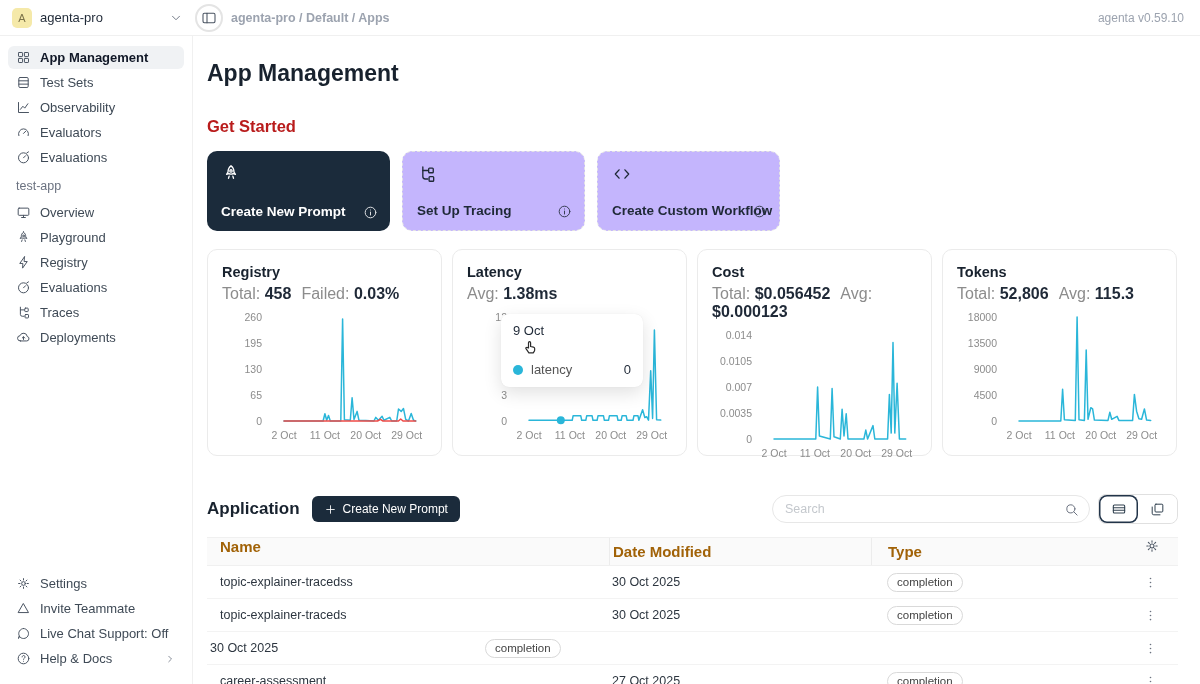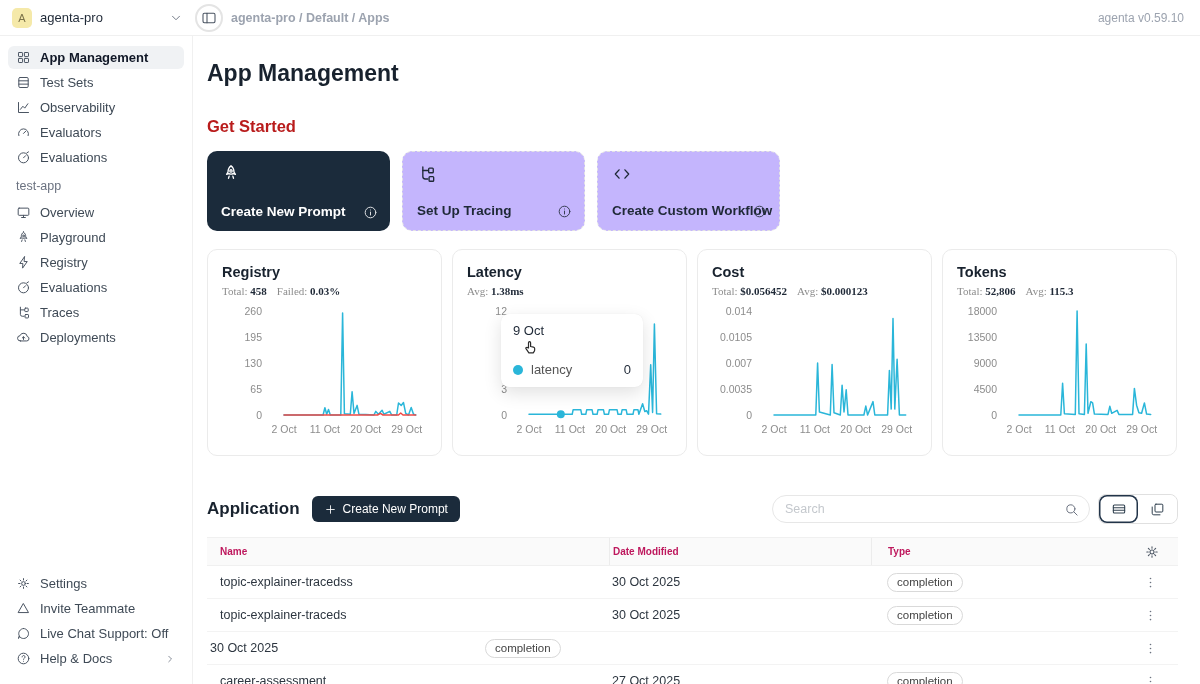--- a/index.html
+++ b/index.html
@@ -32,21 +32,21 @@
   .gs-card { width:183px; height:80px; border-radius:10px; position:relative; padding:12px 14px; cursor:pointer; }
   .gs-card.dark { background:#1b2b3b; color:#fff; }
   .gs-card.light { background:#c4b5fd; border:1px dashed #e3e3e3; color:#1f2937; }
   .gs-card .gi { display:flex; }
   .gs-card .label { position:absolute; left:14px; bottom:12px; font-size:13.5px; font-weight:bold; }
   .gs-card .info { position:absolute; right:12px; bottom:11px; display:flex; opacity:.85; }
   .chart-cards { display:flex; gap:10px; margin-top:18px; }
   .chart-card { width:235px; height:207px; background:#fff; border:1px solid #ebebeb;
     border-radius:10px; padding:14px 8px 6px 14px; position:relative; }
   .cc-title { font-size:14.5px; font-weight:bold; color:#18222e; }
-  .cc-stats { font-size:11px; color:#8c8c8c; margin-top:5px;font-family:Liberation Serif, serif; }
+  .cc-stats { font-size:16px; color:#8c8c8c; margin-top:5px; }
   .cc-stats .st { margin-right:10px; }
   .cc-stats .st-v { color:#1f2937; font-weight:bold; }
   .chart-tooltip { position:absolute; left:48px; top:64px; width:142px; background:#fff;
     border-radius:8px; padding:9px 12px 10px; box-shadow:0 6px 18px rgba(0,0,0,.12), 0 0 1px rgba(0,0,0,.1); z-index:5; }
   .tt-date { font-size:13px; color:#1f2937; }
   .tt-cursor { margin:1px 0 5px 8px; color:#2b2b2b; display:flex; }
   .tt-row { display:flex; align-items:center; font-size:13px; color:#555; }
   .tt-dot { width:10px; height:10px; border-radius:50%; background:#2ab6d9; margin-right:8px; }
   .tt-val { margin-left:auto; color:#1f2937; }
   .app-header { display:flex; align-items:center; margin-top:38px; }
@@ -56,22 +56,22 @@
   .search-box { margin-left:auto; width:318px; height:28px; border:1px solid #e7e7e7;
     border-radius:15px; display:flex; align-items:center; padding:0 10px 0 12px; background:#fff; }
   .search-box input { flex:1; border:none; outline:none; font-size:12.5px; color:#333; font-family:inherit; background:transparent; }
   .search-box input::placeholder { color:#c4c8cd; }
   .search-box .si { color:#6b7280; display:flex; }
   .view-toggle { margin-left:8px; display:flex; border:1px solid #e0e0e0; border-radius:8px; }
   .vt-btn { width:39px; height:28px; background:#fff; border:none; border-radius:8px;
     display:flex; align-items:center; justify-content:center; color:#30404f; cursor:pointer; }
   .vt-btn.active { box-shadow:inset 0 0 0 1.5px #223449; }
   .table { margin-top:13px; }
-  .thead { display:flex; align-items:center; height:29px; background:#fafafa;
-    border-top:1px solid #f0f0f0; border-bottom:1px solid #f0f0f0; font-size:10px; font-weight:bold; color:#be185d; }
+  .thead { display:flex; align-items:flex-start; height:29px; background:#fafafa;
+    border-top:1px solid #f0f0f0; border-bottom:1px solid #f0f0f0; font-size:15px; font-weight:bold; color:#a16207; }
   .col-name { flex:0 0 402px; padding-left:13px; }
   .col-date { flex:0 0 262px; padding-left:3px; }
   .col-type { flex:1; padding-left:16px; display:flex; align-items:center; }
   .thead .col-date, .thead .col-type { border-left:1px solid #ececec; height:100%; display:flex; align-items:center; }
   .col-gear { margin-left:auto; padding-right:18px; color:#4b5563; display:flex; cursor:pointer; }
   .trow { display:flex; align-items:center; height:33px; border-bottom:1px solid #f3f3f3; font-size:12.5px; color:#2d3640; }
   .badge { border:1px solid #d9d9d9; border-radius:10px; padding:2.5px 9px; font-size:11.5px; color:#444; background:#fff; }
   .row-dots { margin-left:auto; padding-right:20px; color:#6b7280; display:flex; cursor:pointer; }
   svg.cc-chart { display:block; margin-top:6px; }
 </style>

